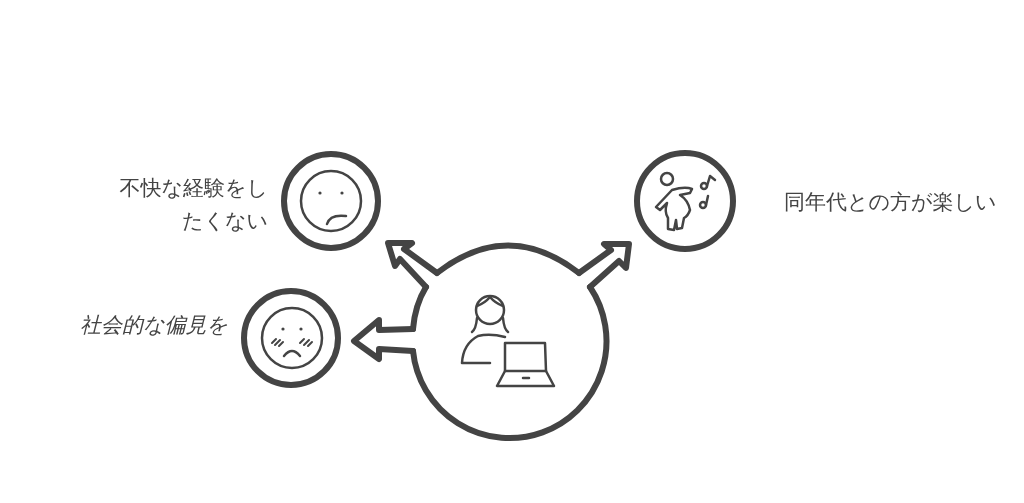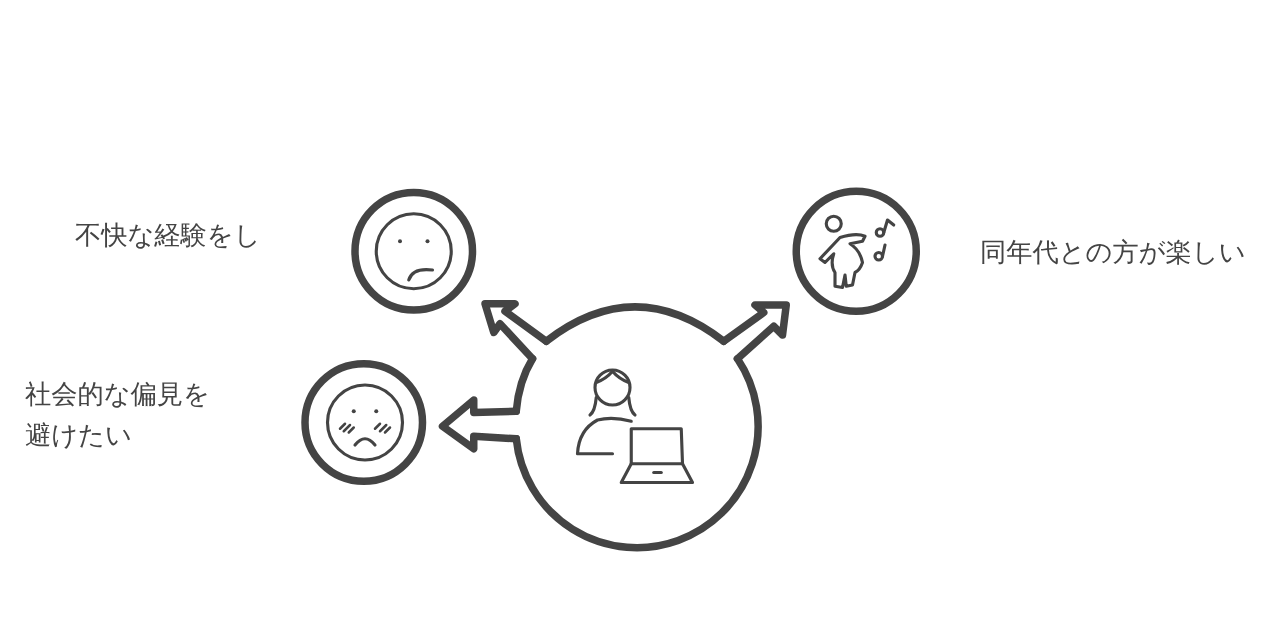--- a/index.html
+++ b/index.html
@@ -1,21 +1,21 @@
 <!DOCTYPE html>
 <html><head>
   <meta charset="utf-8">
   <style>
     html, body { margin: 0; padding: 0; background: #ffffff; }
     body { width: 1024px; height: 503px; position: relative; overflow: hidden;
            font-family: "DejaVu Sans", "Liberation Sans", sans-serif; color: #3d3d3d; }
     .title { position: absolute; left: 0; width: 1024px; top: 44px; text-align: center;
              font-size: 30px; font-weight: bold; color: #3a3a3a; letter-spacing: 1px; }
     .label { position: absolute; font-size: 21px; line-height: 33px; color: #444444; }
-    .label.right-align { text-align: left; }
+    .label.right-align { text-align: right; }
     svg.canvas { position: absolute; left: 0; top: 0; }
   </style>
 </head>
 <body>
 
 <div class="title">パパ活より兄活を選ぶ理由</div>
 
 <svg class="canvas" width="1024" height="503" viewBox="0 0 1024 503" fill="none" stroke="#444444" stroke-linecap="round" stroke-linejoin="round">
 
   <g>
@@ -96,22 +96,22 @@
       <circle cx="704" cy="186" r="3"></circle>
       <path d="M 707 186 L 710 176 L 715 180"></path>
       <circle cx="703" cy="205" r="3"></circle>
       <path d="M 706 205 L 708 196"></path>
     </g>
   </g>
 </svg>
 
 <div class="label right-align" style="left: 60px; width: 208px; top: 172px;">
   <div>不快な経験をし</div>
+  <div>たくない</div>
 </div>
 
-<div class="label right-align" style="left: 20px; width: 208px; top: 299px;">
+<div class="label right-align" style="left: 20px; width: 208px; top: 309px; font-style: italic;">
   <div>社会的な偏見を</div>
-  <div>避けたい</div>
 </div>
 
 <div class="label" style="left: 784px; width: 270px; top: 186px;">
   <div>同年代との方が楽しい</div>
 </div>
 
 </body></html>

